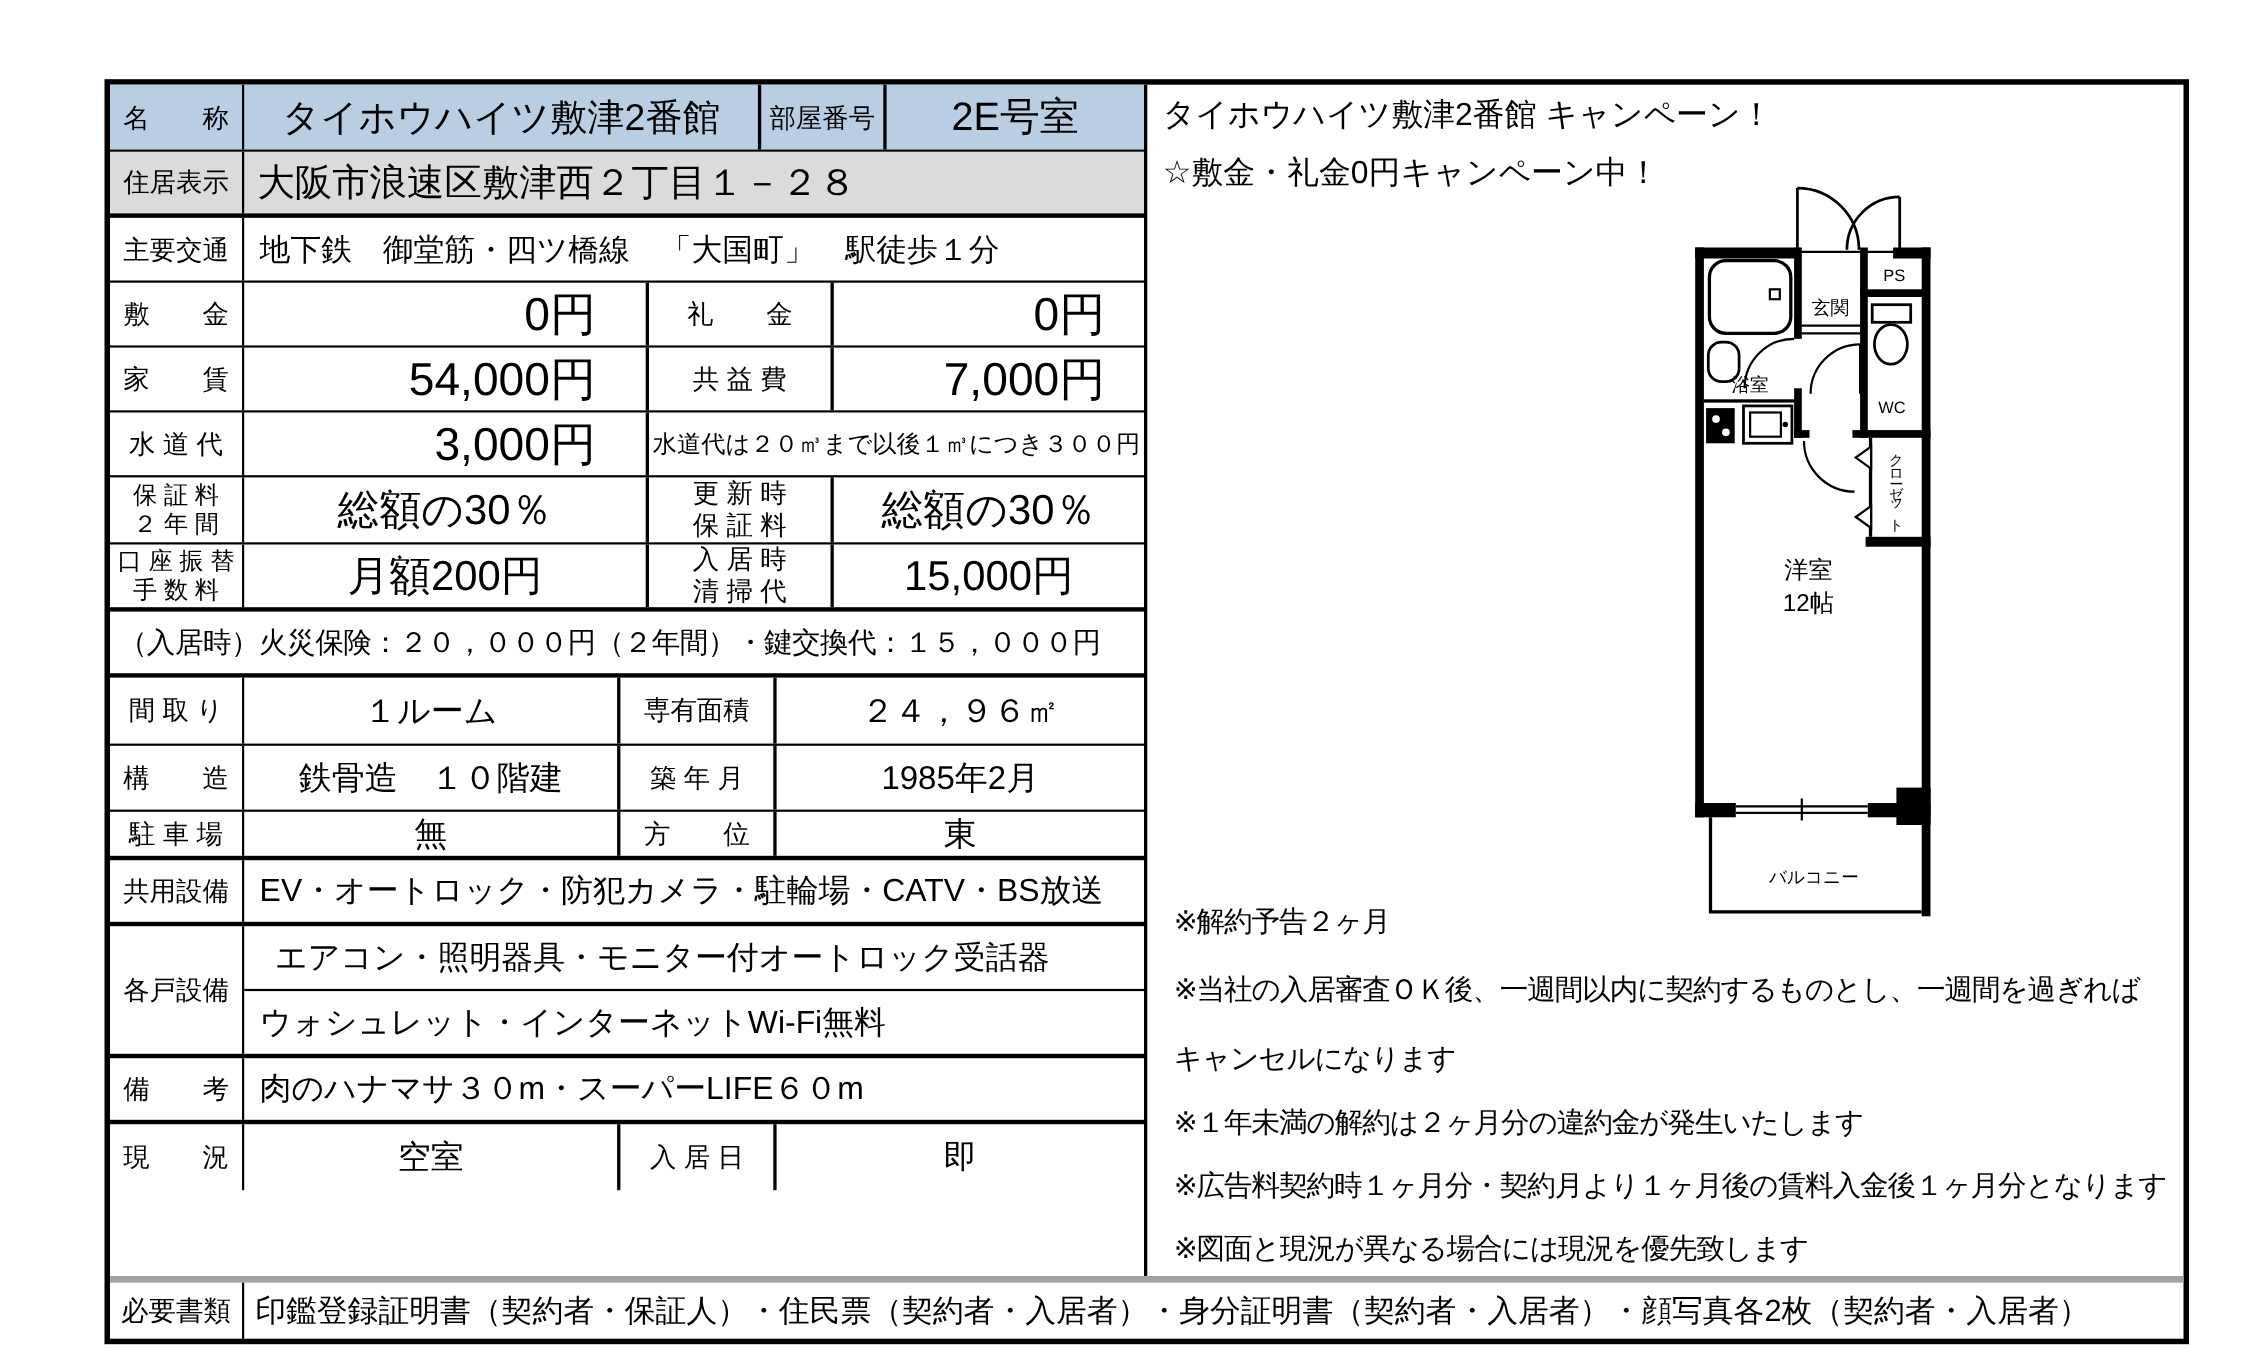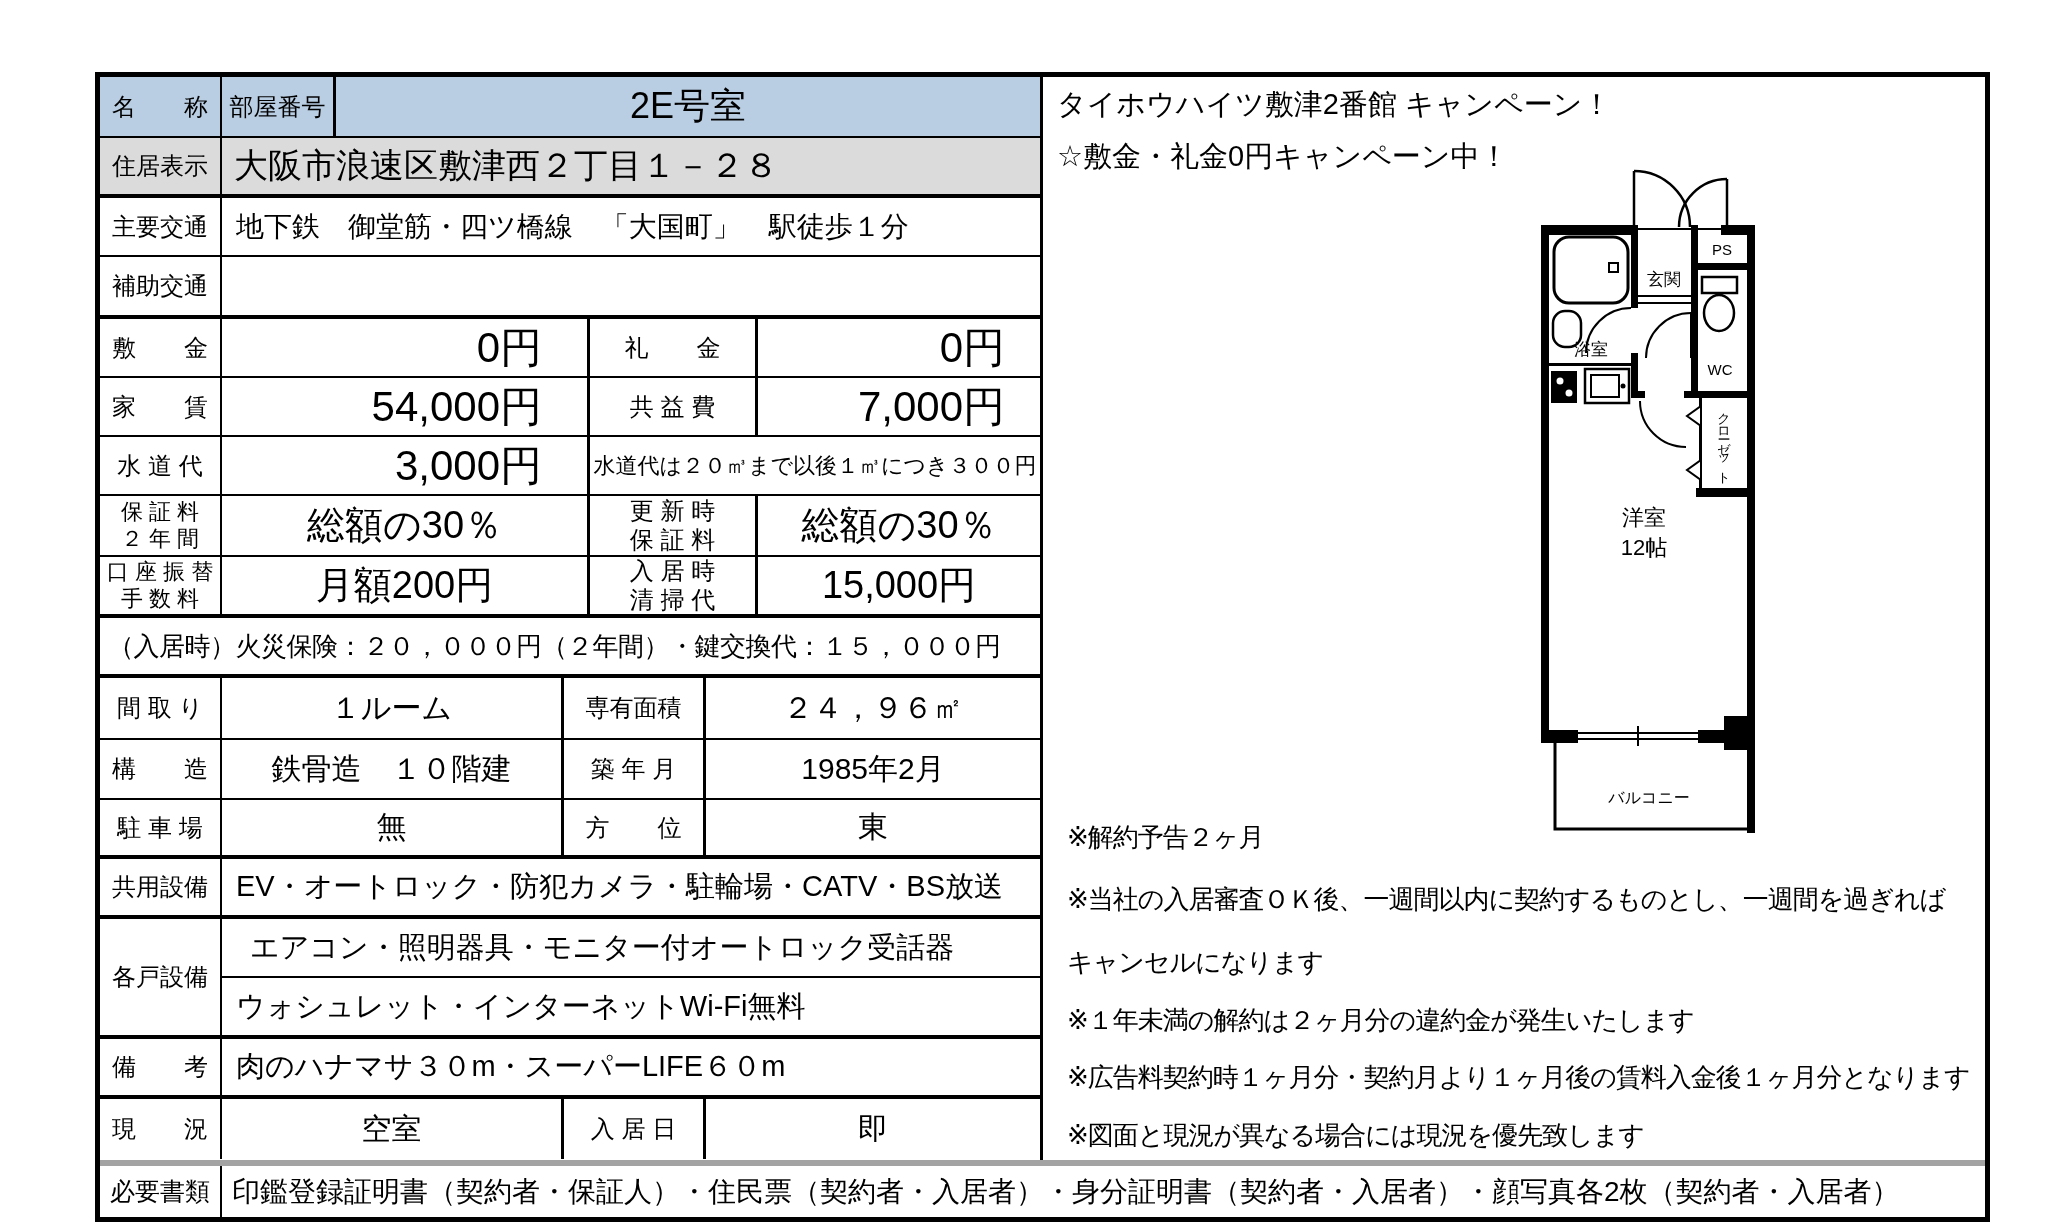--- a/index.html
+++ b/index.html
@@ -55,38 +55,35 @@
 </head>
 <body>
 
 <div class="doc">
   <div class="doc-main">
 
     <div class="left-table">
 
       <div class="row blue" style="height:61px">
         <div class="cell c-label">名　　称</div>
+        <div class="cell c-name">タイホウハイツ敷津2番館</div>
         <div class="cell c-roomlbl">部屋番号</div>
         <div class="cell c-roomval">2E号室</div>
       </div>
 
       <div class="row gray thick" style="height:60px">
         <div class="cell c-label">住居表示</div>
         <div class="cell c-full addr">大阪市浪速区敷津西２丁目１－２８</div>
       </div>
 
       <div class="row" style="height:59px">
         <div class="cell c-label">主要交通</div>
         <div class="cell c-full" style="font-size:28px">地下鉄　御堂筋・四ツ橋線　「大国町」　駅徒歩１分</div>
       </div>
 
-      <div class="row thick" style="height:62px">
-        <div class="cell c-label">補助交通</div>
-        <div class="cell c-full"></div>
-      </div>
 
       <div class="row" style="height:59px">
         <div class="cell c-label">敷　　金</div>
         <div class="cell c-mval1">0円</div>
         <div class="cell c-mlbl2">礼　　金</div>
         <div class="cell c-mval2">0円</div>
       </div>
 
       <div class="row" style="height:59px">
         <div class="cell c-label">家　　賃</div>
@@ -130,21 +127,21 @@
         <div class="cell c-lval2">２４，９６㎡</div>
       </div>
 
       <div class="row" style="height:60px">
         <div class="cell c-label">構　　造</div>
         <div class="cell c-lval1">鉄骨造　１０階建</div>
         <div class="cell c-llbl2">築 年 月</div>
         <div class="cell c-lval2">1985年2月</div>
       </div>
 
-      <div class="row thick" style="height:59px">
+      <div class="row thick" style="height:44px">
         <div class="cell c-label">駐 車 場</div>
         <div class="cell c-lval1">無</div>
         <div class="cell c-llbl2">方　　位</div>
         <div class="cell c-lval2">東</div>
       </div>
 
       <div class="row thick" style="height:60px">
         <div class="cell c-label">共用設備</div>
         <div class="cell c-full">EV・オートロック・防犯カメラ・駐輪場・CATV・BS放送</div>
       </div>

